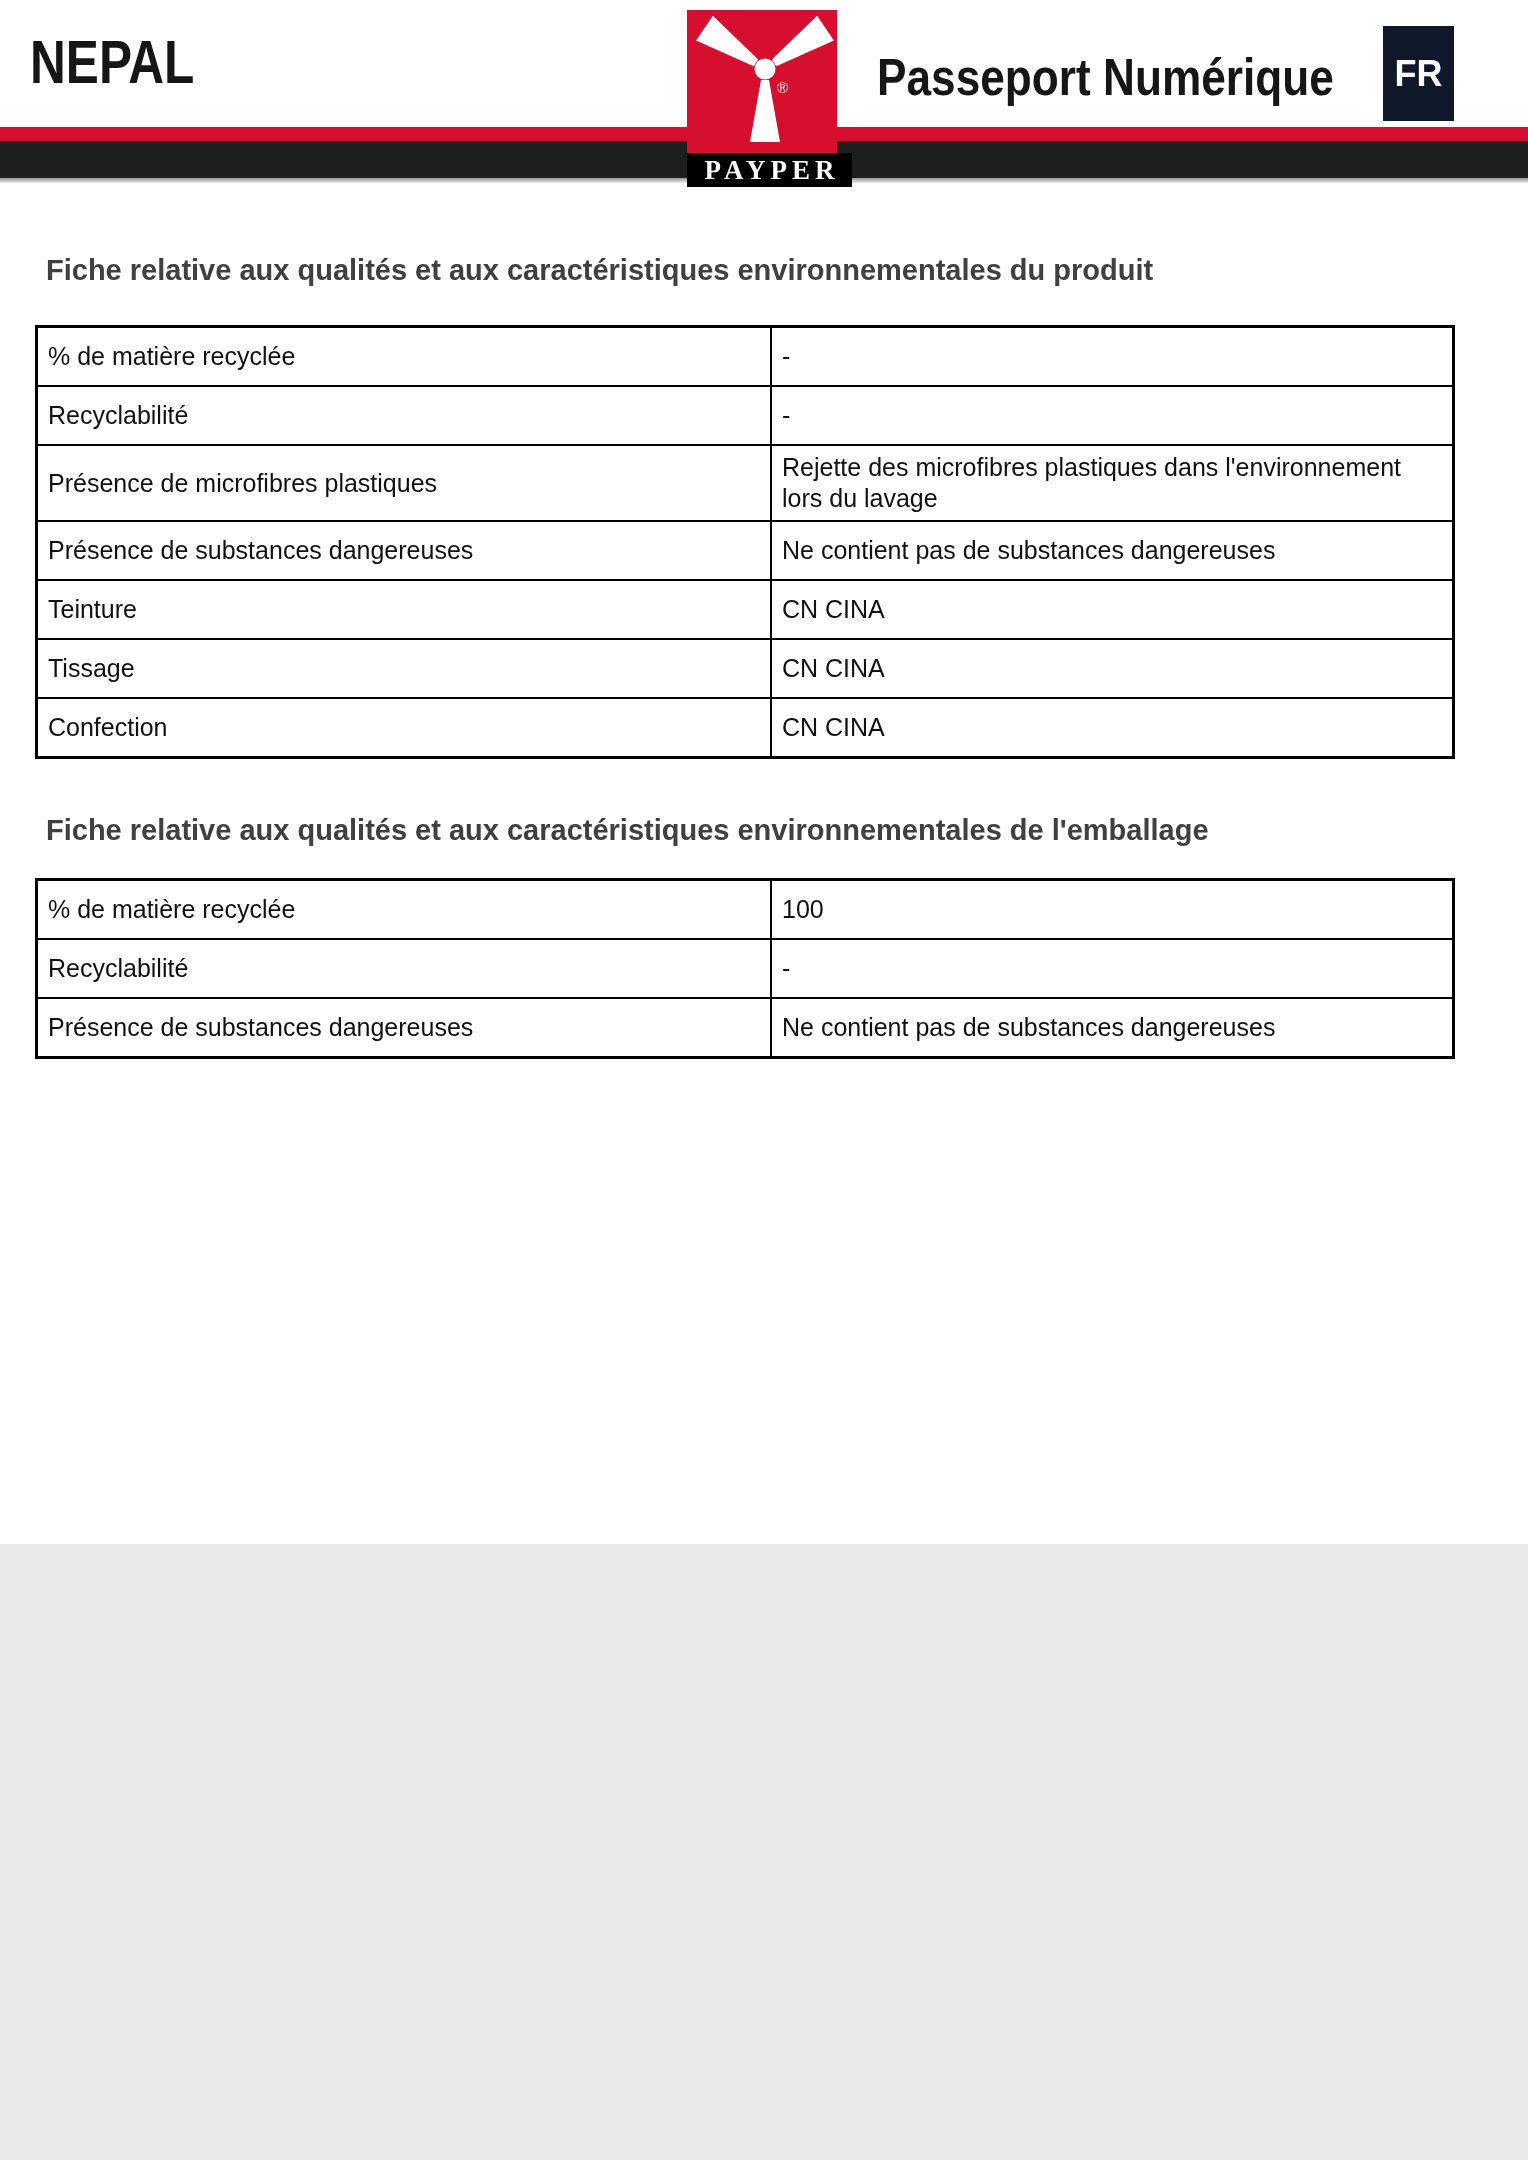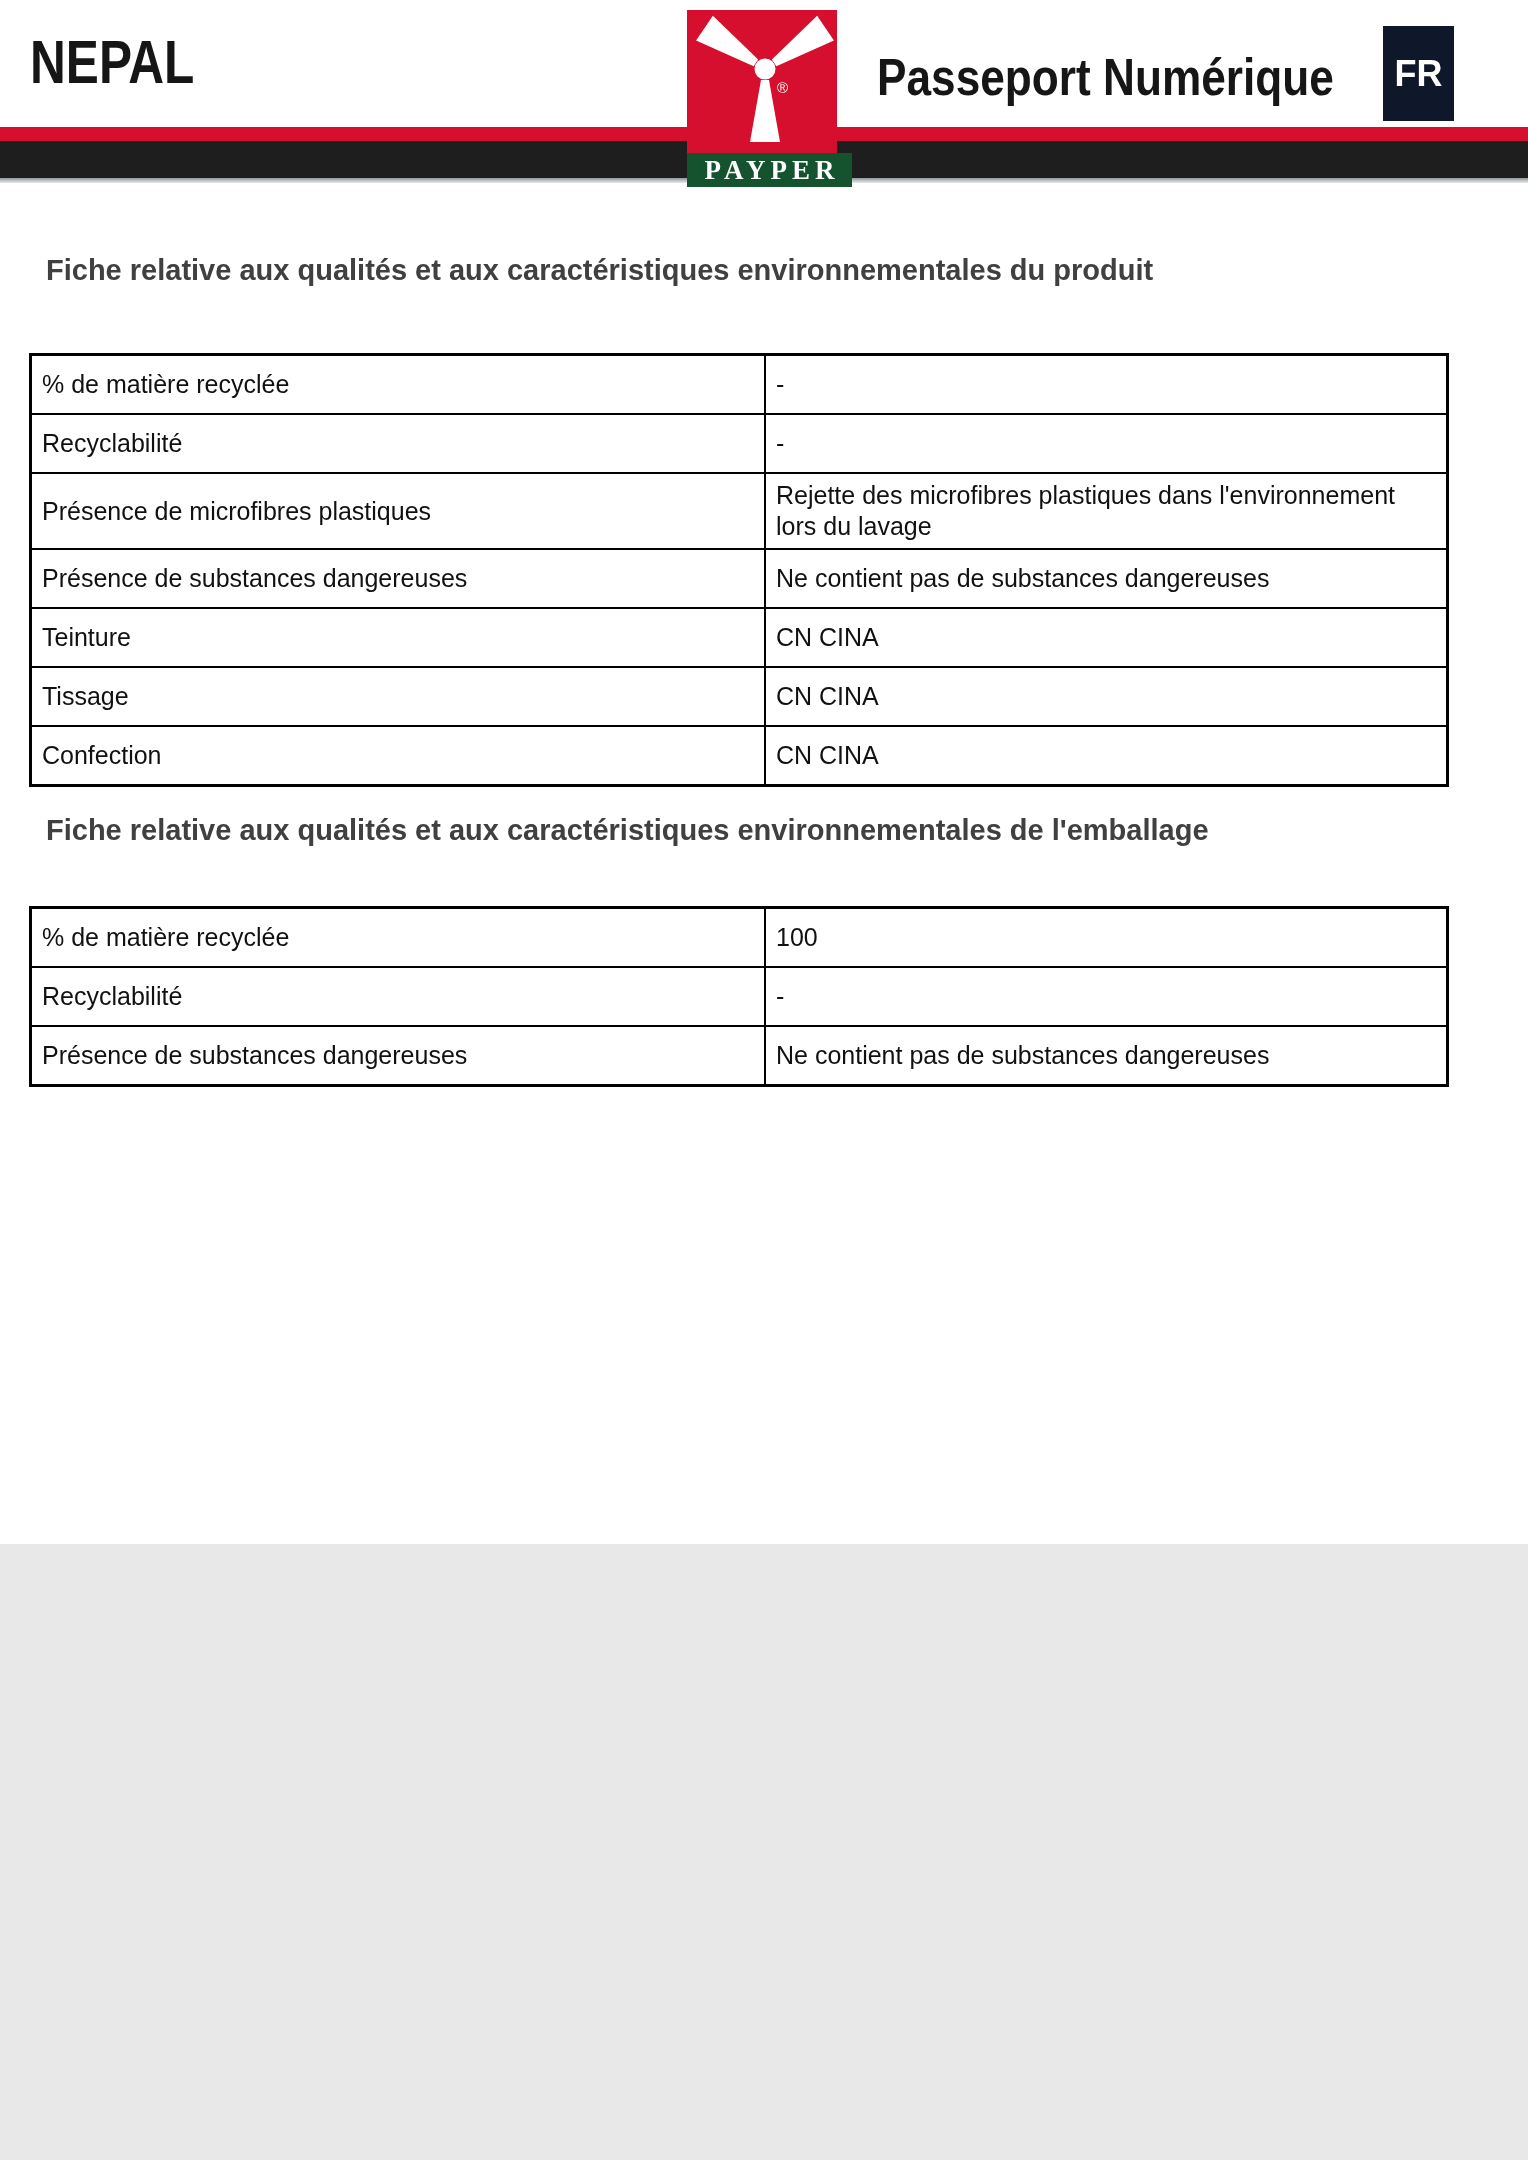--- a/index.html
+++ b/index.html
@@ -45,43 +45,42 @@
     display:flex;align-items:center;justify-content:center;
     font-size:36px;font-weight:700;
   }
   
   .logo{position:absolute;left:687px;top:10px;width:165px;z-index:5;}
   .logo-square{
     width:150px;height:143px;background:#d50f2d;
     display:block;
   }
   .payper-box{
-    width:165px;height:34px;background:#14532d;
+    width:165px;height:34px;background:#000000;
     display:flex;align-items:center;justify-content:center;
   }
   .payper-word{
     font-family:"Liberation Serif",serif;
     font-weight:700;font-size:27px;color:#fff;
     letter-spacing:5px;line-height:27px;
     padding-left:5px; 
   }
   
   .section-title{
     position:absolute;left:46px;
     font-size:29px;font-weight:700;color:#404040;
     white-space:nowrap;
   }
   #section-title-0{top:254px;}
   #section-title-1{top:814px;}
   table.env-table{
-    position:absolute;left:29px;width:1420px;
+    position:absolute;left:35px;width:1420px;
     border-collapse:collapse;
     border:3px solid #000;
     table-layout:fixed;
-    margin-top:28px;
   }
   #env-table-0{top:325px;}
   #env-table-1{top:878px;}
   table.env-table td{
     border:2px solid #000;
     height:45px;
     padding:6px 10px;
     font-size:25px;line-height:31px;
     vertical-align:middle;
     color:#111;

